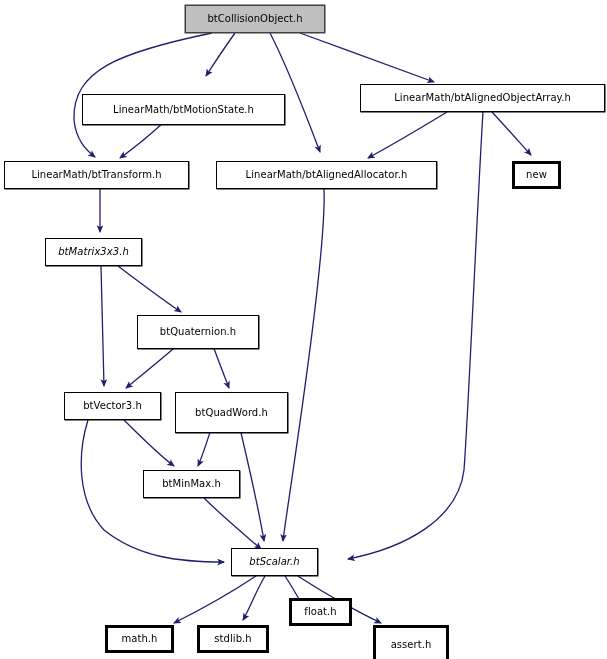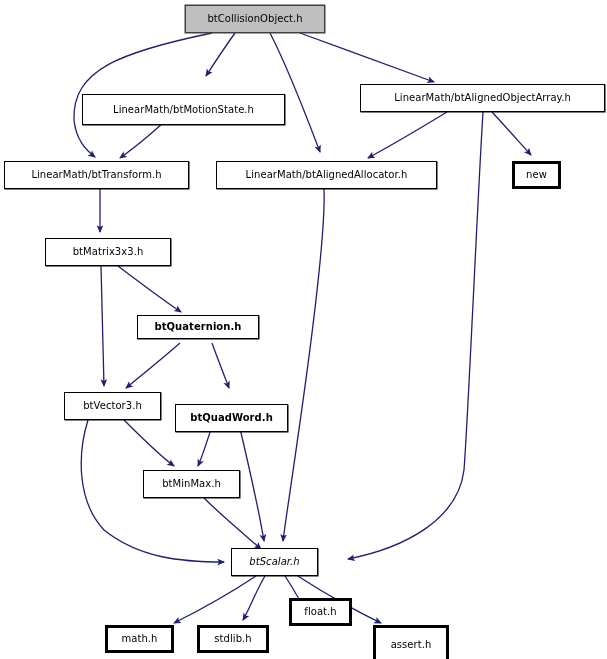--- a/index.html
+++ b/index.html
@@ -105,30 +105,30 @@
       </div>
       <div class="node strong" style="left: 4px; top: 161px; width: 185px; height: 28px;">
         <span class="node-label">LinearMath/btTransform.h</span>
       </div>
       <div class="node strong" style="left: 216px; top: 161px; width: 221px; height: 28px;">
         <span class="node-label">LinearMath/btAlignedAllocator.h</span>
       </div>
       <div class="node leaf" style="left: 512px; top: 161px; width: 49px; height: 28px;">
         <span class="node-label">new</span>
       </div>
-      <div class="node strong" style="left: 45px; top: 238px; width: 126px; height: 28px;">
+      <div class="node strong" style="left: 45px; top: 238px; width: 97px; height: 28px; font-style: italic;">
         <span class="node-label">btMatrix3x3.h</span>
       </div>
-      <div class="node strong" style="left: 137px; top: 315px; width: 122px; height: 24px; font-weight: bold;">
+      <div class="node strong" style="left: 137px; top: 315px; width: 122px; height: 34px;">
         <span class="node-label">btQuaternion.h</span>
       </div>
       <div class="node strong" style="left: 64px; top: 392px; width: 97px; height: 28px;">
         <span class="node-label">btVector3.h</span>
       </div>
-      <div class="node strong" style="left: 175px; top: 404px; width: 113px; height: 28px; font-weight: bold;">
+      <div class="node strong" style="left: 175px; top: 392px; width: 113px; height: 41px;">
         <span class="node-label">btQuadWord.h</span>
       </div>
       <div class="node strong" style="left: 143px; top: 470px; width: 97px; height: 28px;">
         <span class="node-label">btMinMax.h</span>
       </div>
       <div class="node strong" style="left: 231px; top: 548px; width: 87px; height: 28px; font-style: italic;">
         <span class="node-label">btScalar.h</span>
       </div>
       <div class="node leaf" style="left: 105px; top: 625px; width: 69px; height: 28px;">
         <span class="node-label">math.h</span>

